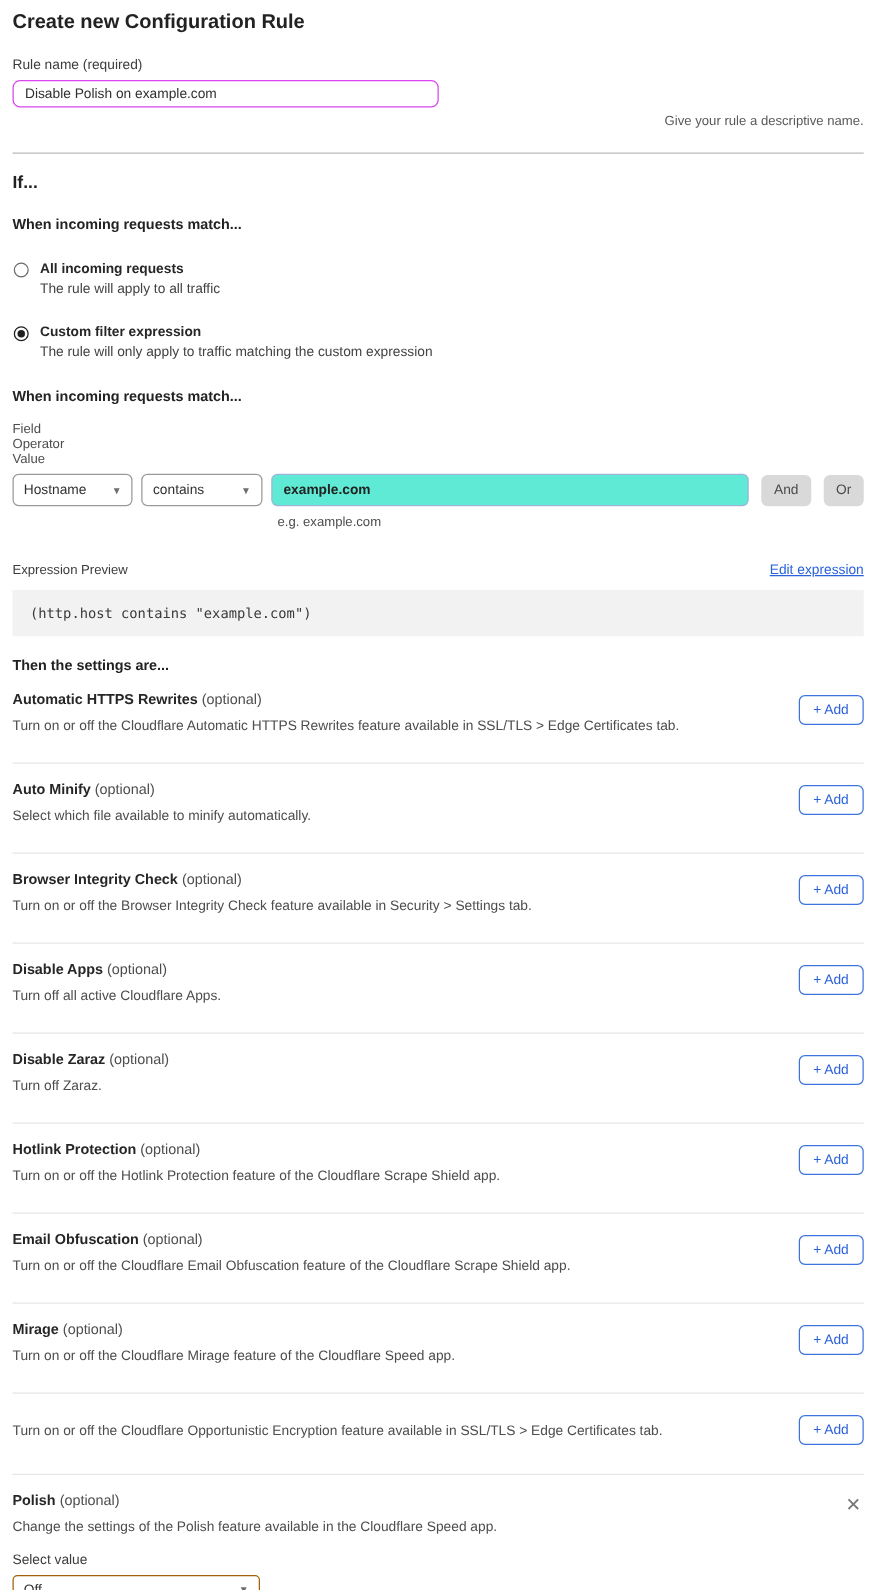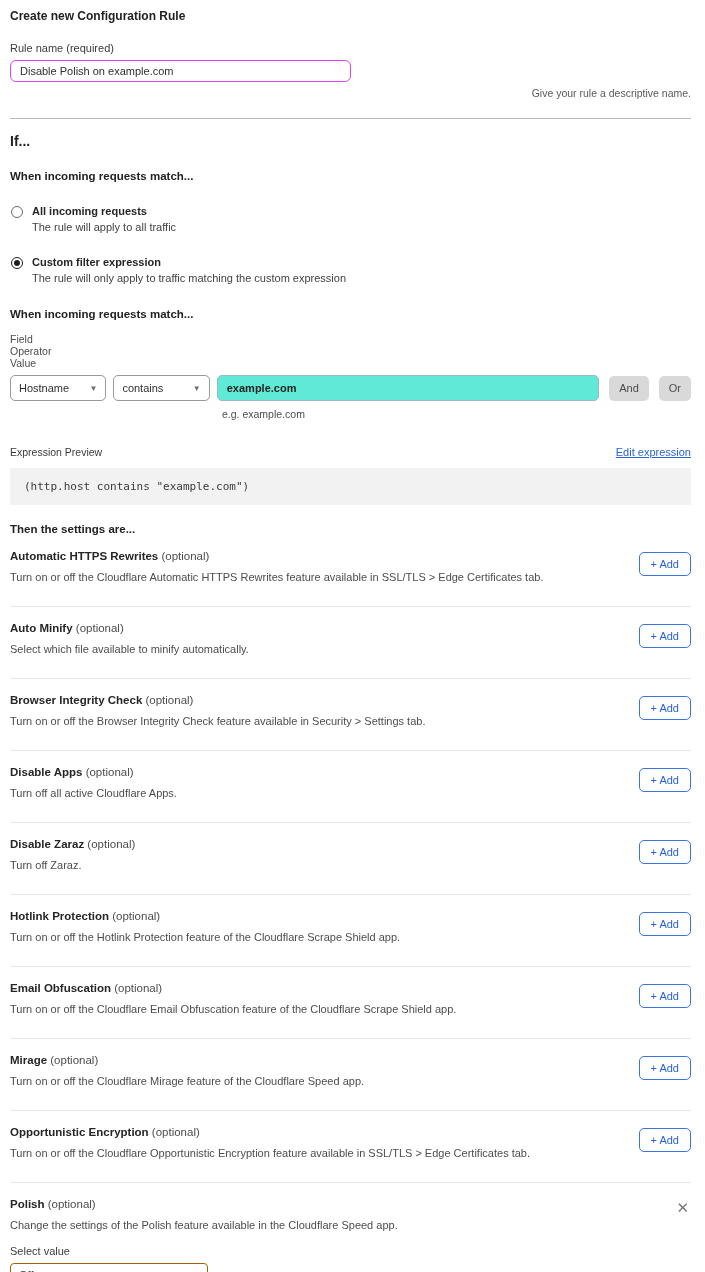--- a/index.html
+++ b/index.html
@@ -6,21 +6,21 @@
   html, body { background: #fff; }
   body {
     width: 705px;
     height: 1272px;
     overflow: hidden;
     font-family: "Liberation Sans", sans-serif;
     color: #303030;
   }
   .container { padding: 9px 14px 0 10px; }
 
-  .page-title { font-size: 12px; font-weight: bold; color: #222; margin-bottom: 19px; }
+  .page-title { font-size: 16px; font-weight: bold; color: #222; margin-bottom: 19px; }
 
   .field-label { font-size: 11px; color: #3c3c3c; margin-bottom: 6px; }
   .rule-name-input {
     width: 341px; height: 22px;
     border: 1px solid #d946ef; border-radius: 6px;
     padding: 0 9px; font-size: 11px; color: #303030;
     outline: none; background: #fff;
     font-family: "Liberation Sans", sans-serif;
   }
   .help-text { font-size: 10.5px; color: #595959; margin-top: 5px; text-align: right; }
@@ -229,21 +229,20 @@
   <div class="setting-row">
     <div class="setting-info">
       <div class="setting-title"><span class="setting-name">Mirage</span> <span>(optional)</span></div>
       <div class="setting-desc">Turn on or off the Cloudflare Mirage feature of the Cloudflare Speed app.</div>
     </div>
     <button class="add-btn">+ Add</button>
   </div>
 
   <div class="setting-row">
     <div class="setting-info">
-      <div class="setting-title"><span class="setting-name">Opportunistic Encryption</span> <span>(optional)</span></div>
       <div class="setting-desc">Turn on or off the Cloudflare Opportunistic Encryption feature available in SSL/TLS &gt; Edge Certificates tab.</div>
     </div>
     <button class="add-btn">+ Add</button>
   </div>
 
   <div class="setting-row last">
     <div class="setting-info" style="width:100%;">
       <div class="setting-title"><span class="setting-name">Polish</span> <span>(optional)</span></div>
       <div class="setting-desc">Change the settings of the Polish feature available in the Cloudflare Speed app.</div>
       <div class="polish-select-wrap">

